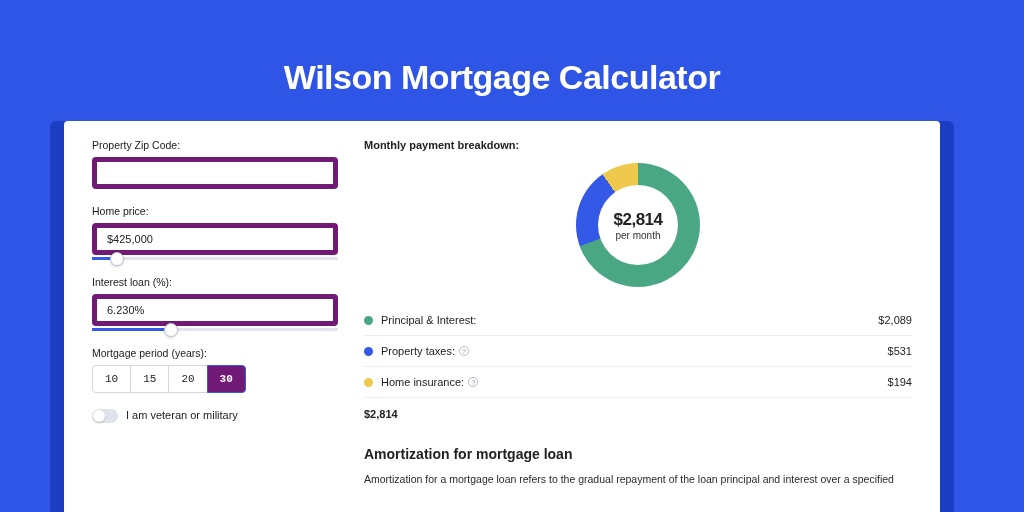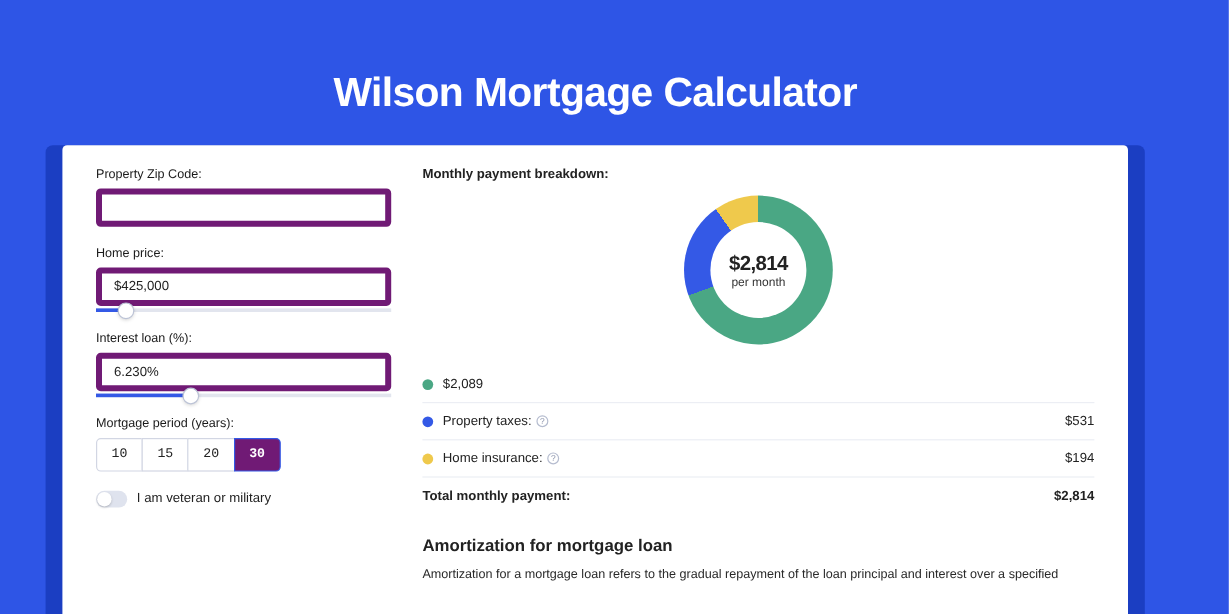--- a/index.html
+++ b/index.html
@@ -4,21 +4,21 @@
 <style>
   * { box-sizing: border-box; margin: 0; padding: 0; }
   body {
     font-family: -apple-system, BlinkMacSystemFont, "Segoe UI", Helvetica, Arial, sans-serif;
     background: #2e55e6;
     width: 1024px;
     height: 512px;
     overflow: hidden;
   }
   .outer {
-    padding: 40px 60px 0 28px;
+    padding: 40px 60px 0 40px;
     height: 100%;
   }
   .frame-shadow {
     background: #1b3ec2;
     border-radius: 6px 6px 0 0;
     margin: 0 10px;
     height: 100%;
     padding-top: 0;
   }
   h1.title {
@@ -264,20 +264,23 @@
           <div class="donut">
             <div class="donut-hole">
               <div class="donut-amount">$2,814</div>
               <div class="donut-sub">per month</div>
             </div>
           </div>
         </div>
 
         <div class="legend-row">
           <span class="dot green"></span>
+          <span class="legend-label">
+            <span>Principal &amp; Interest:</span>
+          </span>
           <span class="legend-value">$2,089</span>
         </div>
 
         <div class="legend-row">
           <span class="dot blue"></span>
           <span class="legend-label">
             <span>Property taxes:</span>
             <span class="info-icon">?</span>
           </span>
           <span class="legend-value">$531</span>
@@ -286,21 +289,20 @@
         <div class="legend-row">
           <span class="dot yellow"></span>
           <span class="legend-label">
             <span>Home insurance:</span>
             <span class="info-icon">?</span>
           </span>
           <span class="legend-value">$194</span>
         </div>
 
         <div class="total-row">
-          <span class="legend-label">Total monthly payment:</span>
           <span class="legend-value">$2,814</span>
         </div>
 
         <div class="amort-title">Amortization for mortgage loan</div>
         <div class="amort-body">Amortization for a mortgage loan refers to the gradual repayment of the loan principal and interest over a specified</div>
       </div>
 
     </div>
   </div>
 </div>

